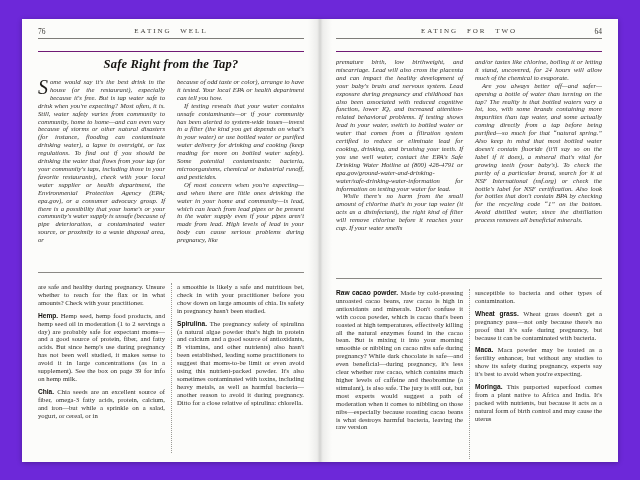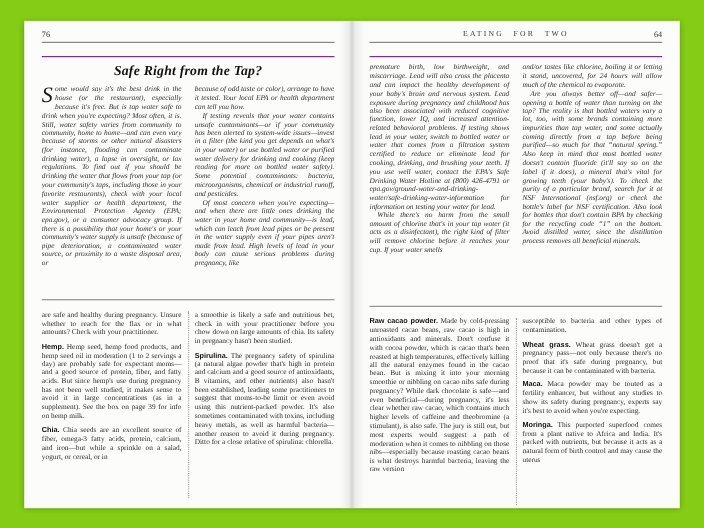--- a/index.html
+++ b/index.html
@@ -1,16 +1,16 @@
 <!DOCTYPE html>
 <html><head>
 <meta charset="utf-8">
 <style>
   html,body{margin:0;padding:0;width:640px;height:480px;overflow:hidden;background:#e4e3e0;}
-  .stage{position:relative;width:640px;height:480px;background:#84cc16;}
+  .stage{position:relative;width:640px;height:480px;background:#6d28d9;}
   .spread{position:absolute;left:22px;top:19px;width:596px;height:443px;background:#fcfcfa;
           box-shadow:0 1px 5px rgba(0,0,0,0.28);display:flex;}
   .spine-shadow{position:absolute;left:286px;top:0;width:24px;height:100%;pointer-events:none;z-index:5;
           background:linear-gradient(to right,rgba(0,0,0,0) 0%,rgba(0,0,0,0.06) 38%,rgba(0,0,0,0.16) 50%,rgba(0,0,0,0.06) 62%,rgba(0,0,0,0) 100%);}
   .page{width:298px;height:443px;box-sizing:border-box;padding:8px 16px;overflow:hidden;
         font-family:"Liberation Serif",serif;color:#2e2c29;}
   .pghead{position:relative;height:11px;border-bottom:1px solid #7e7c78;}
   .runhead{position:absolute;left:0;right:0;text-align:center;top:0;
            font-size:7px;letter-spacing:2px;word-spacing:5px;color:#3c3a36;}
   .pgnum{position:absolute;top:0;font-size:7.5px;color:#3c3a36;}
@@ -36,20 +36,21 @@
 </head>
 <body>
 
 <div class="stage">
   <div class="spread">
     <div class="spine-shadow"></div>
 
     <div class="page">
       <div class="pghead">
         <span class="pgnum l">76</span>
+        <span class="runhead">EATING WELL</span>
       </div>
       <div class="feature">
         <h1 class="title">Safe Right from the Tap?</h1>
         <div class="cols lft">
           <div class="col">
             <p class="p"><span class="dropcap">S</span><span>ome would say it's the best drink in the house (or the restaurant), especially because it's free. But is tap water safe to drink when you're expecting? Most often, it is. Still, water safety varies from community to community, home to home—and can even vary because of storms or other natural disasters (for instance, flooding can contaminate drinking water), a lapse in oversight, or lax regulations. To find out if you should be drinking the water that flows from your tap (or your community's taps, including those in your favorite restaurants), check with your local water supplier or health department, the Environmental Protection Agency (EPA; epa.gov), or a consumer advocacy group. If there is a possibility that your home's or your community's water supply is unsafe (because of pipe deterioration, a contaminated water source, or proximity to a waste disposal area, or</span></p>
           </div>
           <div class="col">
             <p class="p">because of odd taste or color), arrange to have it tested. Your local EPA or health department can tell you how.</p>
             <p class="p ind">If testing reveals that your water contains unsafe contaminants—or if your community has been alerted to system-wide issues—invest in a filter (the kind you get depends on what's in your water) or use bottled water or purified water delivery for drinking and cooking (keep reading for more on bottled water safety). Some potential contaminants: bacteria, microorganisms, chemical or industrial runoff, and pesticides.</p>

